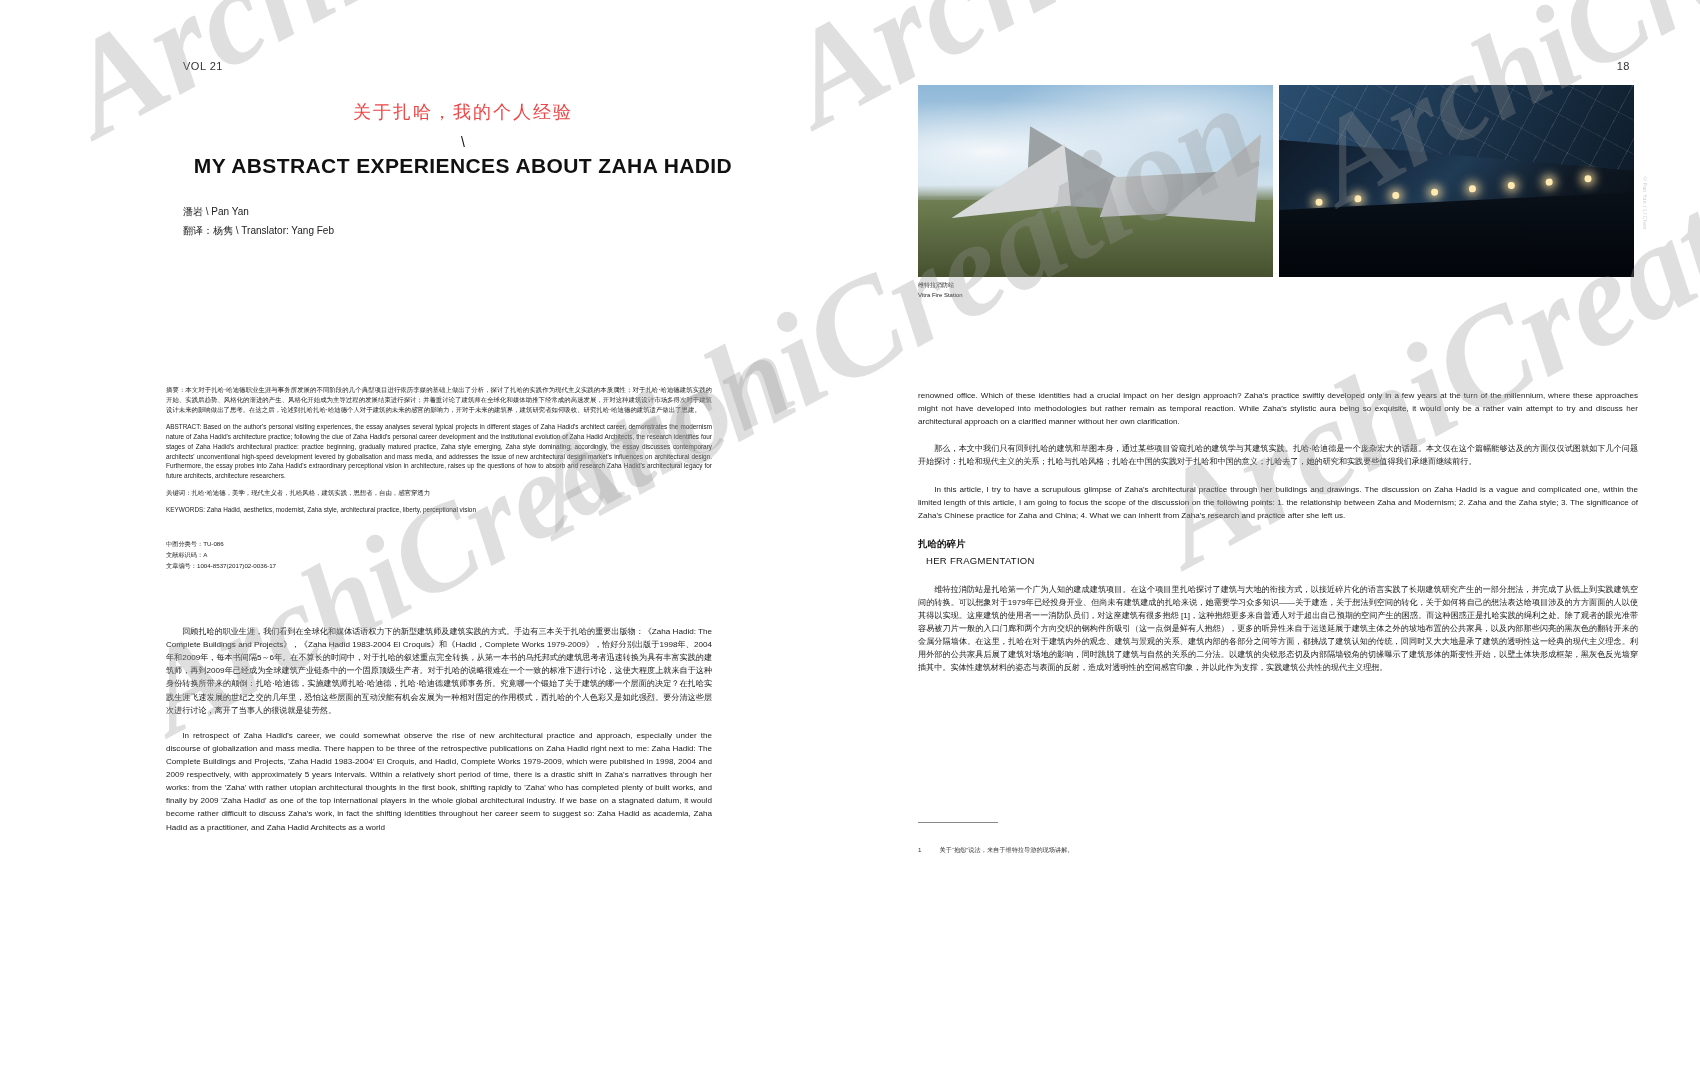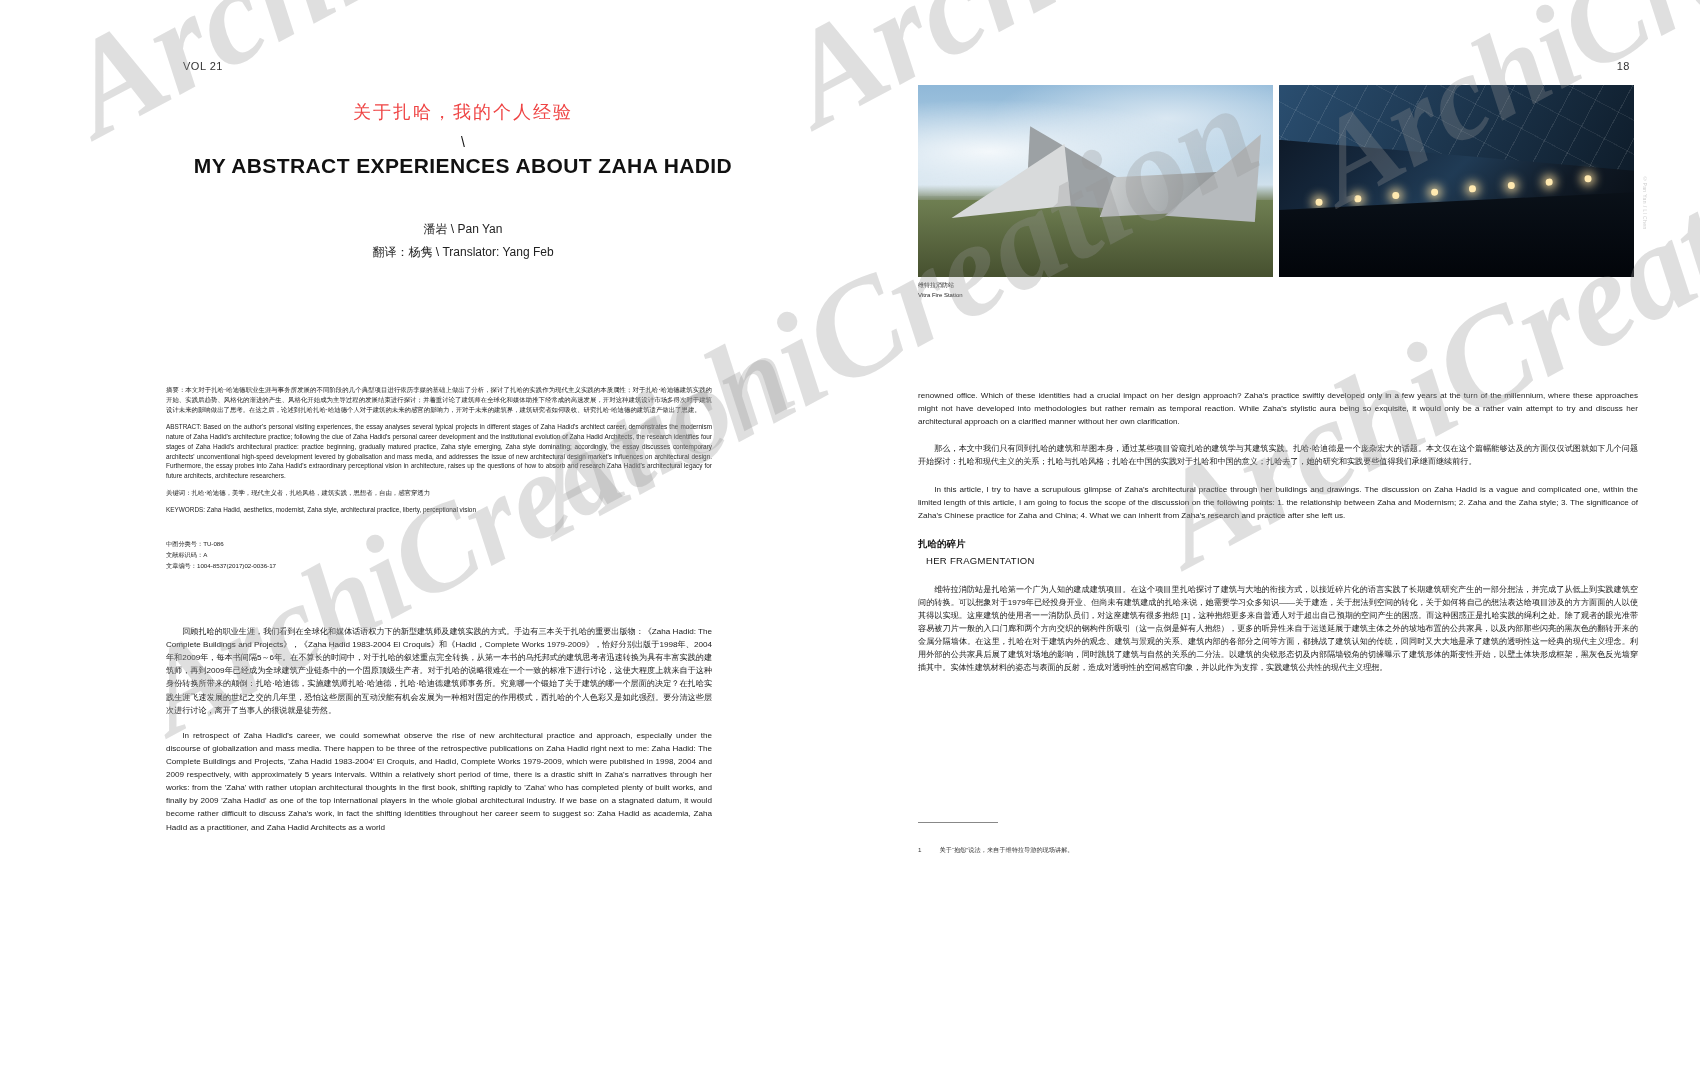--- a/index.html
+++ b/index.html
@@ -62,24 +62,24 @@
   }
   .title-en{
     font-size:21px;
     font-weight:bold;
     color:#111;
     letter-spacing:.4px;
   }
   .byline{
     position:absolute;
     left:183px;
-    top:218px;
+    top:202px;
     width:560px;
-    text-align:center;
-    font-size:12px;
+    text-align:left;
+    font-size:10px;
     line-height:1.9;
     color:#222;
   }
   .abstract{
     position:absolute;
     left:166px;
     top:385px;
     width:546px;
     font-size:6.4px;
     line-height:1.55;

